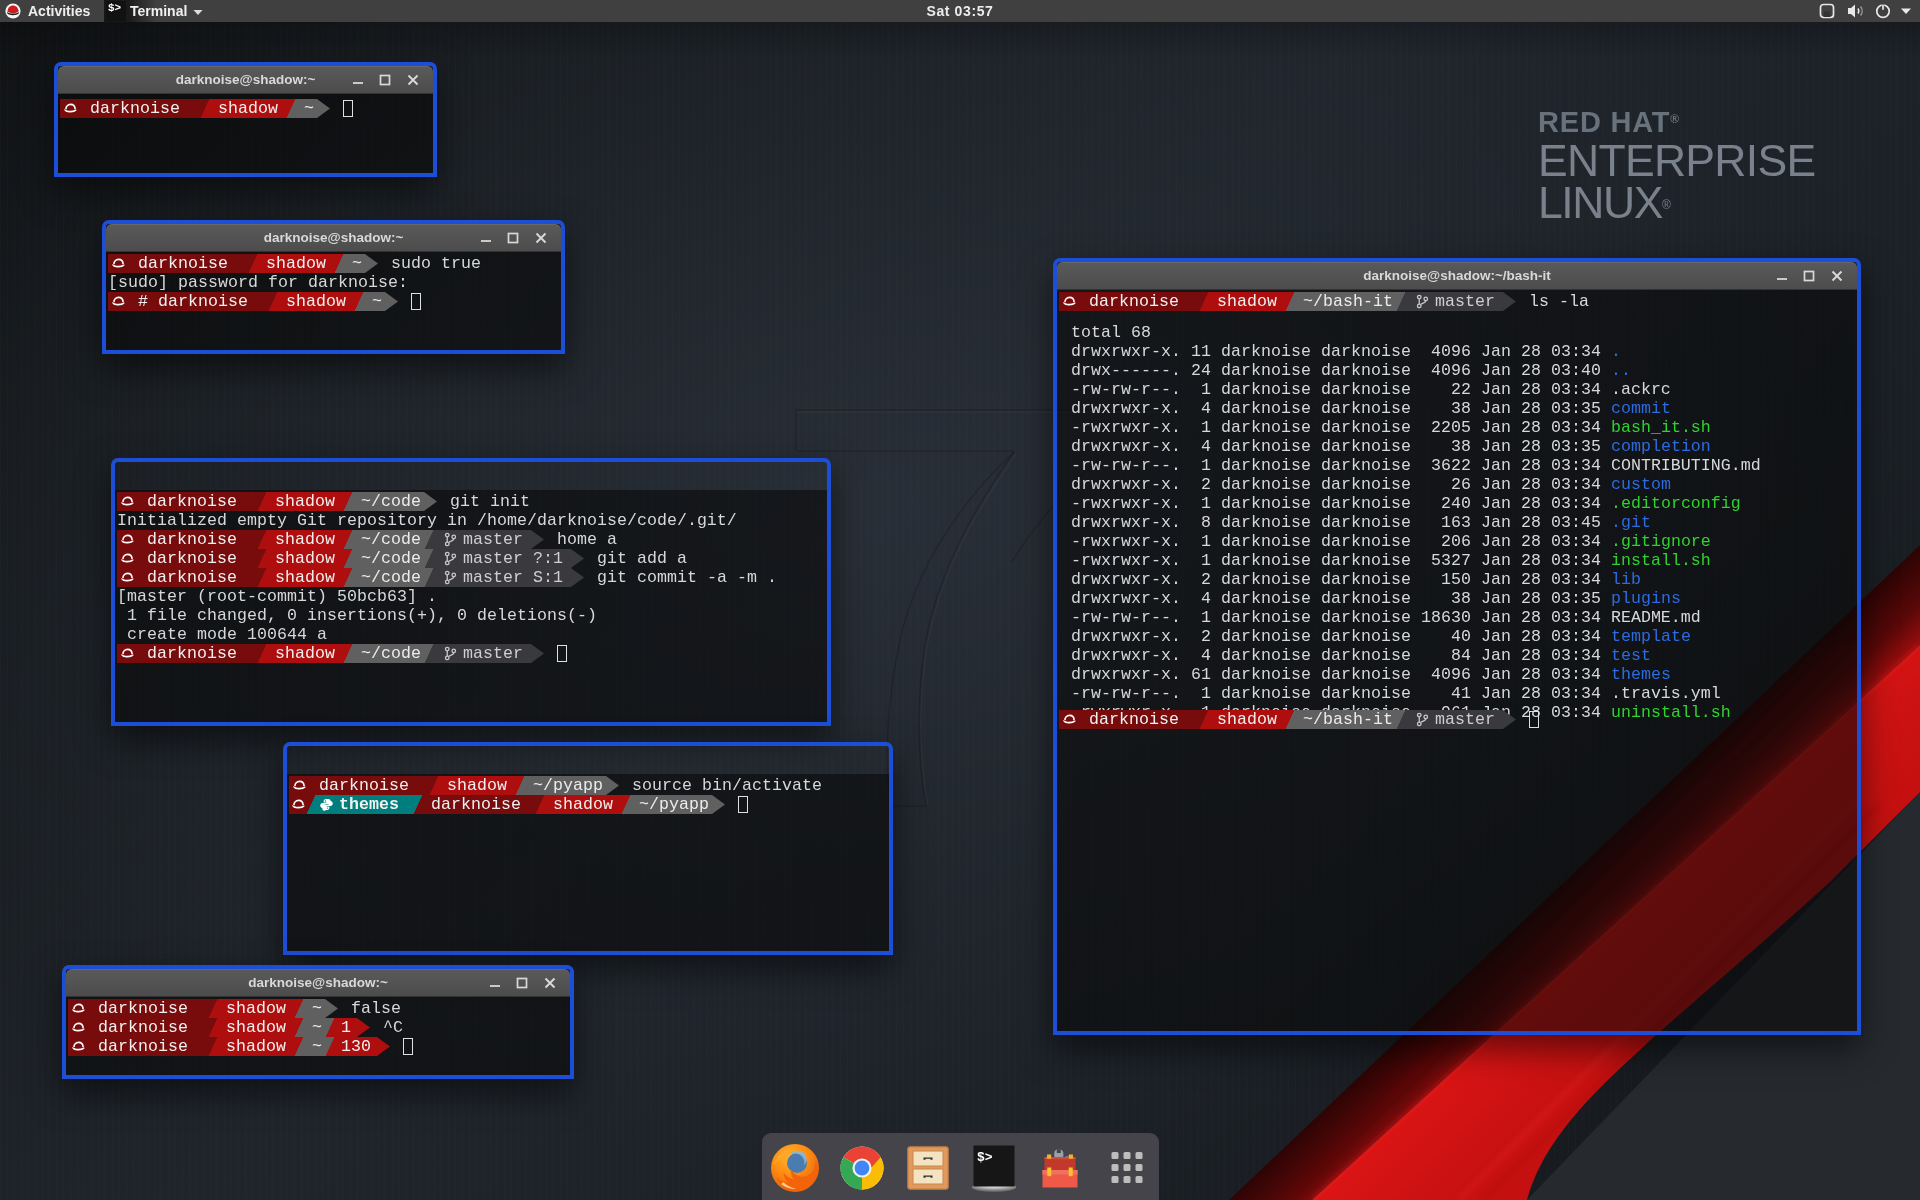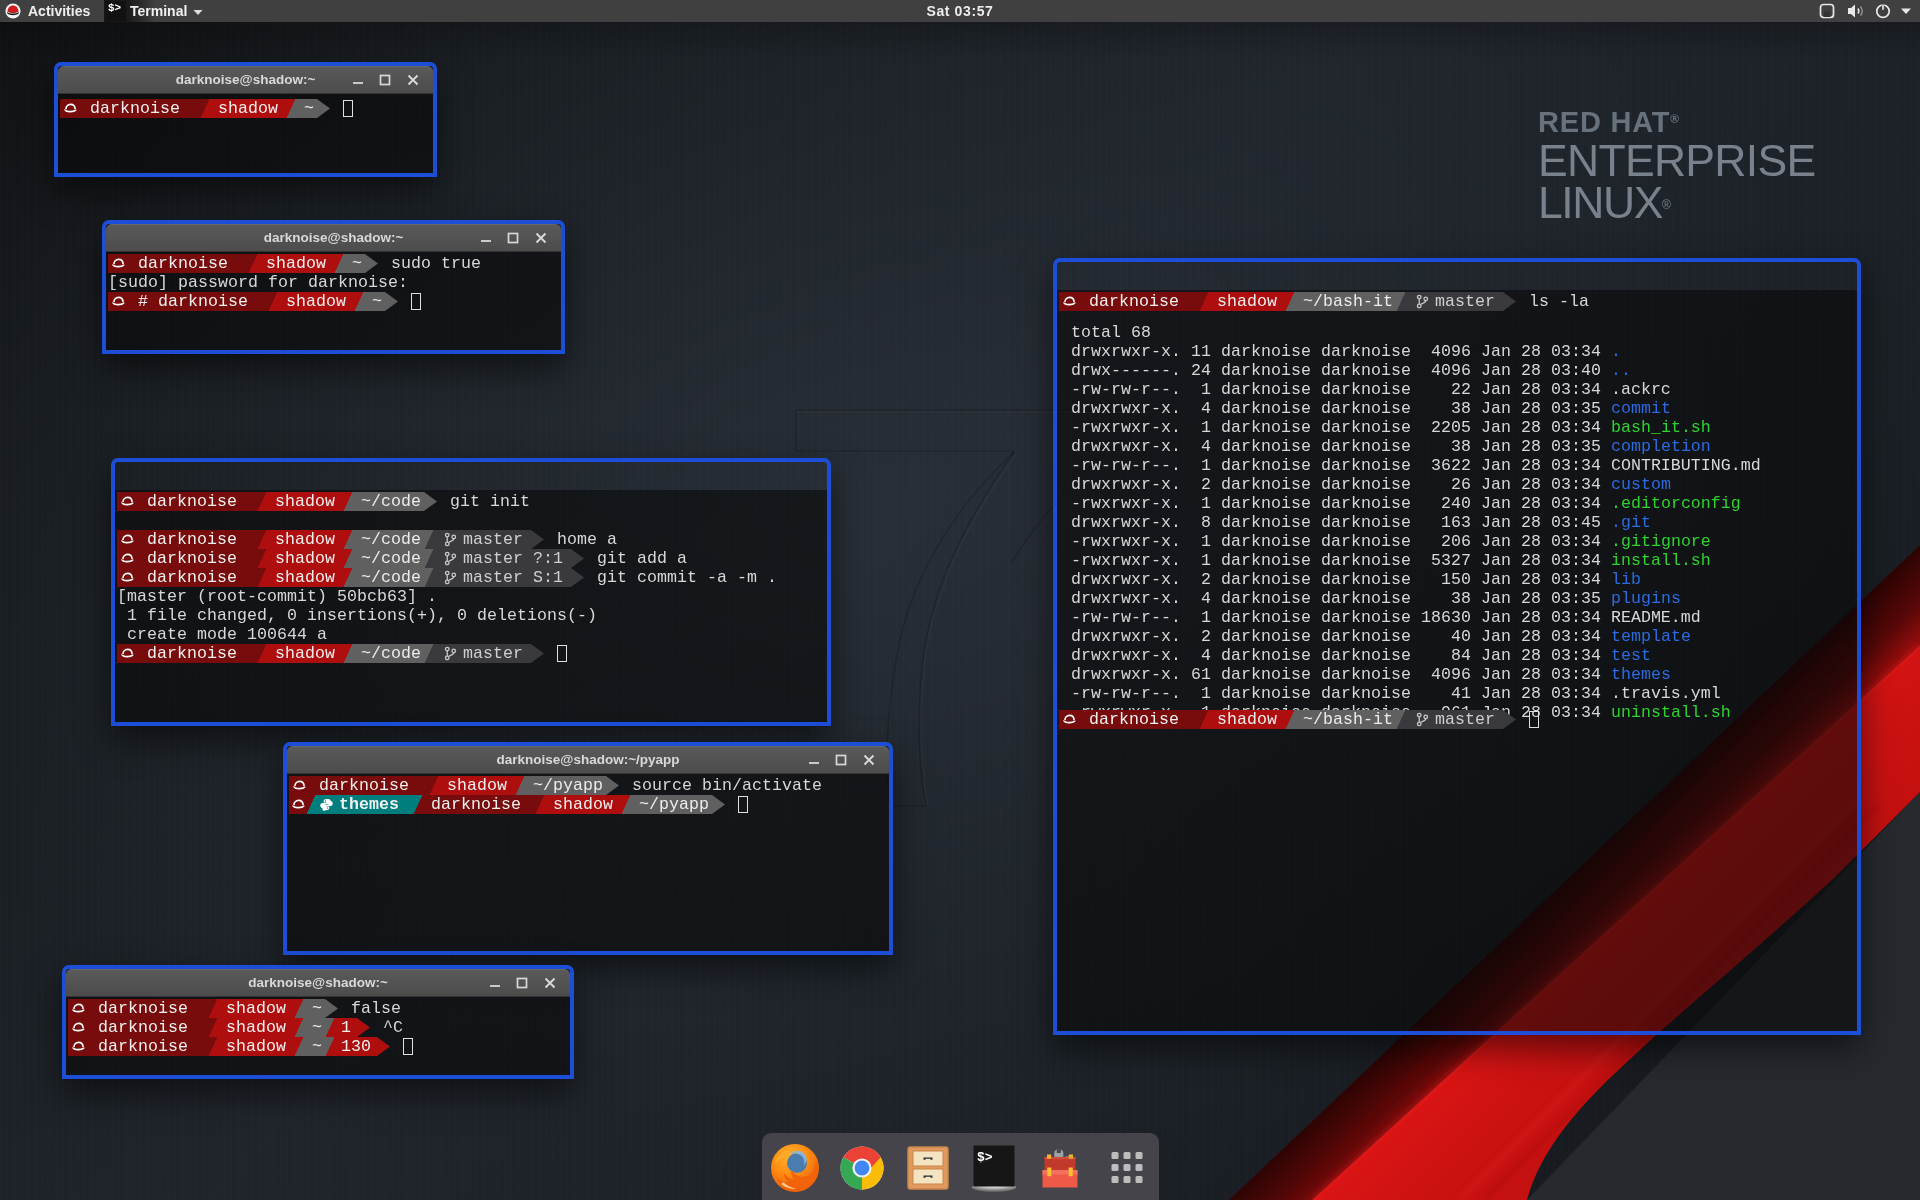--- a/index.html
+++ b/index.html
@@ -271,20 +271,21 @@
             </svg><b># darknoise</b></span><i class="sl" style="--a:#780c0c;--b:#ae0e0e"></i><span class="sg h">shadow</span><i class="sl" style="--a:#ae0e0e;--b:#606060"></i><span class="sg p">~</span><i class="tip" style="--a:#606060"></i><i class="cur"></i></div>
  </div>
 </div>
 
 <div class="win" style="left:111px;top:458px;width:712px;height:260px;">
  <div class="term">
   <div class="tr" style="top:2px"><span class="sg u"><svg class="hat" width="15" height="15" viewBox="0 0 16 16">
               <path fill="none" stroke="#fff" stroke-width="1.7" d="M3.1 8.8 C3.1 5.6 5.2 3.6 8 3.6 C10.8 3.6 12.9 5.6 12.9 8.8"></path>
               <path fill="#fff" d="M1.2 8.4 C3.6 10.6 9.5 10.9 13 9.3 C14.2 8.7 14.9 9.2 14.2 10.2 C13 11.9 9 12.7 5.5 12.1 C2.8 11.6 0.8 10 1.2 8.4 Z"></path>
             </svg><b>darknoise</b></span><i class="sl" style="--a:#780c0c;--b:#ae0e0e"></i><span class="sg h">shadow</span><i class="sl" style="--a:#ae0e0e;--b:#606060"></i><span class="sg p">~/code</span><i class="tip" style="--a:#606060"></i><span class="cmd">git init</span></div>
+  <div class="tr" style="top:21px">Initialized empty Git repository in /home/darknoise/code/.git/</div>
   <div class="tr" style="top:40px"><span class="sg u"><svg class="hat" width="15" height="15" viewBox="0 0 16 16">
               <path fill="none" stroke="#fff" stroke-width="1.7" d="M3.1 8.8 C3.1 5.6 5.2 3.6 8 3.6 C10.8 3.6 12.9 5.6 12.9 8.8"></path>
               <path fill="#fff" d="M1.2 8.4 C3.6 10.6 9.5 10.9 13 9.3 C14.2 8.7 14.9 9.2 14.2 10.2 C13 11.9 9 12.7 5.5 12.1 C2.8 11.6 0.8 10 1.2 8.4 Z"></path>
             </svg><b>darknoise</b></span><i class="sl" style="--a:#780c0c;--b:#ae0e0e"></i><span class="sg h">shadow</span><i class="sl" style="--a:#ae0e0e;--b:#606060"></i><span class="sg p">~/code</span><i class="sl" style="--a:#606060;--b:#3a3a3e"></i><span class="sg g"><svg class="br" width="13" height="15" viewBox="0 0 14 16">
               <g fill="none" stroke="#c8c8c8" stroke-width="1.4">
                 <circle cx="3.5" cy="3.2" r="1.9"></circle>
                 <circle cx="3.5" cy="12.8" r="1.9"></circle>
                 <circle cx="10.5" cy="5.2" r="1.9"></circle>
                 <path d="M3.5 5.1 V10.9 M10.5 7.1 C10.5 9.4 7.5 9.6 5.2 10.8"></path>
               </g>
@@ -322,32 +323,20 @@
                 <circle cx="3.5" cy="3.2" r="1.9"></circle>
                 <circle cx="3.5" cy="12.8" r="1.9"></circle>
                 <circle cx="10.5" cy="5.2" r="1.9"></circle>
                 <path d="M3.5 5.1 V10.9 M10.5 7.1 C10.5 9.4 7.5 9.6 5.2 10.8"></path>
               </g>
             </svg>master</span><i class="tip" style="--a:#3a3a3e"></i><i class="cur"></i></div>
  </div>
 </div>
 
 <div class="win" style="left:283px;top:742px;width:602px;height:205px;">
- <div class="tb">
-        <span class="t">darknoise@shadow:~/pyapp</span>
-  <svg style="right:69px" width="12" height="12">
-          <path d="M1 9 H11" stroke="#d9d9d9" stroke-width="1.8"></path>
-        </svg>
-  <svg style="right:42px" width="12" height="12">
-          <rect x="1.5" y="1.5" width="9" height="9" fill="none" stroke="#d9d9d9" stroke-width="1.7"></rect>
-        </svg>
-  <svg style="right:14px" width="12" height="12">
-          <path d="M1.5 1.5 L10.5 10.5 M10.5 1.5 L1.5 10.5" stroke="#d9d9d9" stroke-width="1.9"></path>
-        </svg>
- </div>
  <div class="term">
   <div class="tr" style="top:2px"><span class="sg u"><svg class="hat" width="15" height="15" viewBox="0 0 16 16">
               <path fill="none" stroke="#fff" stroke-width="1.7" d="M3.1 8.8 C3.1 5.6 5.2 3.6 8 3.6 C10.8 3.6 12.9 5.6 12.9 8.8"></path>
               <path fill="#fff" d="M1.2 8.4 C3.6 10.6 9.5 10.9 13 9.3 C14.2 8.7 14.9 9.2 14.2 10.2 C13 11.9 9 12.7 5.5 12.1 C2.8 11.6 0.8 10 1.2 8.4 Z"></path>
             </svg><b>darknoise</b></span><i class="sl" style="--a:#780c0c;--b:#ae0e0e"></i><span class="sg h">shadow</span><i class="sl" style="--a:#ae0e0e;--b:#606060"></i><span class="sg p">~/pyapp</span><i class="tip" style="--a:#606060"></i><span class="cmd">source bin/activate</span></div>
   <div class="tr" style="top:21px"><span class="sg u stub"><svg class="hat" width="15" height="15" viewBox="0 0 16 16">
               <path fill="none" stroke="#fff" stroke-width="1.7" d="M3.1 8.8 C3.1 5.6 5.2 3.6 8 3.6 C10.8 3.6 12.9 5.6 12.9 8.8"></path>
               <path fill="#fff" d="M1.2 8.4 C3.6 10.6 9.5 10.9 13 9.3 C14.2 8.7 14.9 9.2 14.2 10.2 C13 11.9 9 12.7 5.5 12.1 C2.8 11.6 0.8 10 1.2 8.4 Z"></path>
             </svg></span><i class="sl" style="--a:#780c0c;--b:#007d7d"></i><span class="sg v"><svg class="py" width="13" height="13" viewBox="0 0 16 16">
               <path fill="#fff" d="M7.9 1.3c-2.1 0-3.4 1-3.4 2.5v1.7h3.5v.6H3.1c-1.6 0-2.8 1.3-2.8 3.1s1.2 3.1 2.8 3.1h1.2v-2c0-1.5 1.4-2.7 3.1-2.7h3.3c1.4 0 2.4-1 2.4-2.5V3.8c0-1.5-1.2-2.5-2.7-2.5zM6.7 2.7a.85.85 0 1 1 0 1.7.85.85 0 0 1 0-1.7z"></path>
@@ -379,20 +368,32 @@
               <path fill="#fff" d="M1.2 8.4 C3.6 10.6 9.5 10.9 13 9.3 C14.2 8.7 14.9 9.2 14.2 10.2 C13 11.9 9 12.7 5.5 12.1 C2.8 11.6 0.8 10 1.2 8.4 Z"></path>
             </svg><b>darknoise</b></span><i class="sl" style="--a:#780c0c;--b:#ae0e0e"></i><span class="sg h">shadow</span><i class="sl" style="--a:#ae0e0e;--b:#606060"></i><span class="sg p">~</span><i class="sl" style="--a:#606060;--b:#ae0e0e"></i><span class="sg e">1</span><i class="tip" style="--a:#ae0e0e"></i><span class="cmd">^C</span></div>
   <div class="tr" style="top:40px"><span class="sg u"><svg class="hat" width="15" height="15" viewBox="0 0 16 16">
               <path fill="none" stroke="#fff" stroke-width="1.7" d="M3.1 8.8 C3.1 5.6 5.2 3.6 8 3.6 C10.8 3.6 12.9 5.6 12.9 8.8"></path>
               <path fill="#fff" d="M1.2 8.4 C3.6 10.6 9.5 10.9 13 9.3 C14.2 8.7 14.9 9.2 14.2 10.2 C13 11.9 9 12.7 5.5 12.1 C2.8 11.6 0.8 10 1.2 8.4 Z"></path>
             </svg><b>darknoise</b></span><i class="sl" style="--a:#780c0c;--b:#ae0e0e"></i><span class="sg h">shadow</span><i class="sl" style="--a:#ae0e0e;--b:#606060"></i><span class="sg p">~</span><i class="sl" style="--a:#606060;--b:#ae0e0e"></i><span class="sg e">130</span><i class="tip" style="--a:#ae0e0e"></i><i class="cur"></i></div>
  </div>
 </div>
 
 <div class="win" style="left:1053px;top:258px;width:800px;height:769px;">
+ <div class="tb">
+        <span class="t">darknoise@shadow:~/bash-it</span>
+  <svg style="right:69px" width="12" height="12">
+          <path d="M1 9 H11" stroke="#d9d9d9" stroke-width="1.8"></path>
+        </svg>
+  <svg style="right:42px" width="12" height="12">
+          <rect x="1.5" y="1.5" width="9" height="9" fill="none" stroke="#d9d9d9" stroke-width="1.7"></rect>
+        </svg>
+  <svg style="right:14px" width="12" height="12">
+          <path d="M1.5 1.5 L10.5 10.5 M10.5 1.5 L1.5 10.5" stroke="#d9d9d9" stroke-width="1.9"></path>
+        </svg>
+ </div>
  <div class="term">
   <div class="tr" style="top:2px"><span class="sg u"><svg class="hat" width="15" height="15" viewBox="0 0 16 16">
               <path fill="none" stroke="#fff" stroke-width="1.7" d="M3.1 8.8 C3.1 5.6 5.2 3.6 8 3.6 C10.8 3.6 12.9 5.6 12.9 8.8"></path>
               <path fill="#fff" d="M1.2 8.4 C3.6 10.6 9.5 10.9 13 9.3 C14.2 8.7 14.9 9.2 14.2 10.2 C13 11.9 9 12.7 5.5 12.1 C2.8 11.6 0.8 10 1.2 8.4 Z"></path>
             </svg><b>darknoise</b></span><i class="sl" style="--a:#780c0c;--b:#ae0e0e"></i><span class="sg h">shadow</span><i class="sl" style="--a:#ae0e0e;--b:#606060"></i><span class="sg p">~/bash-it</span><i class="sl" style="--a:#606060;--b:#3a3a3e"></i><span class="sg g"><svg class="br" width="13" height="15" viewBox="0 0 14 16">
               <g fill="none" stroke="#c8c8c8" stroke-width="1.4">
                 <circle cx="3.5" cy="3.2" r="1.9"></circle>
                 <circle cx="3.5" cy="12.8" r="1.9"></circle>
                 <circle cx="10.5" cy="5.2" r="1.9"></circle>
                 <path d="M3.5 5.1 V10.9 M10.5 7.1 C10.5 9.4 7.5 9.6 5.2 10.8"></path>

